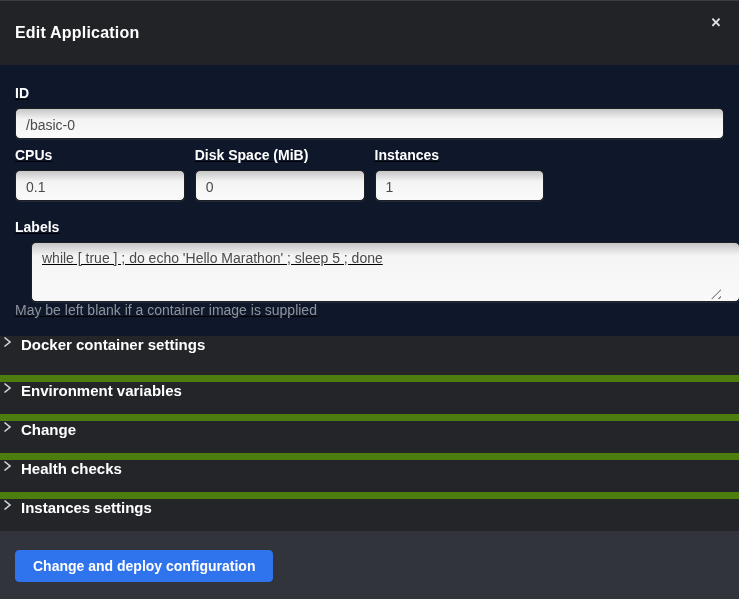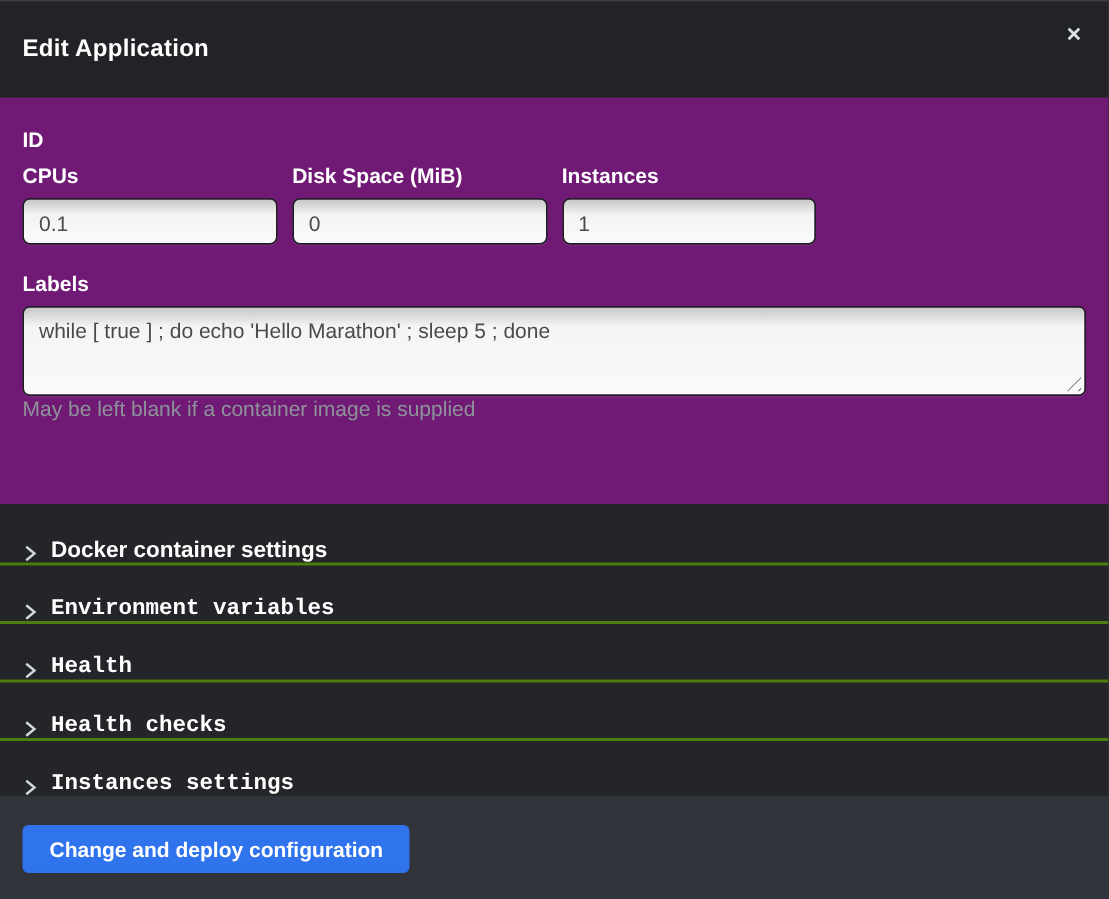--- a/index.html
+++ b/index.html
@@ -32,22 +32,23 @@
     width: 20px; height: 20px;
     background: transparent; border: none;
     color: #dde2e8; font-size: 13px; font-weight: bold;
     line-height: 20px; text-align: center;
     cursor: pointer;
   }
 
   
   .modal-body {
     height: 271px; flex: 0 0 271px;
-    background: #701a75;
+    background: #0f172a;
     padding: 20px 15px 0 15px;
+    text-decoration: underline;
   }
   .field-label {
     display: block;
     color: #ffffff; font-size: 14px; font-weight: bold;
     margin-bottom: 7px;
   }
   .text-input {
     width: 100%; height: 31px;
     border: 1px solid #1d1f23;
     border-radius: 5px;
@@ -69,21 +70,21 @@
   .command-textarea {
     display: block;
     width: 100%; height: 60px;
     border: 1px solid #1d1f23;
     border-radius: 5px;
     background: linear-gradient(to bottom, #c6c6c6 0%, #f5f5f5 22%, #f9f9f9 100%);
     box-shadow: 0 1px 0 rgba(255,255,255,0.08);
     color: #4a4a4a; font-size: 14px;
     font-family: "Liberation Sans", sans-serif;
     padding: 7px 10px;
-    resize: none; outline: none;
+    resize: none; outline: none; margin-left: 16px;
   }
   .resize-grip {
     position: absolute; right: 3px; bottom: 3px;
     width: 10px; height: 10px;
     background: repeating-linear-gradient(135deg,
       transparent 0px, transparent 2px,
       #8a8a8a 2px, #8a8a8a 3px,
       transparent 3px, transparent 5px);
     clip-path: polygon(100% 0, 100% 100%, 0 100%);
     cursor: nwse-resize;
@@ -93,25 +94,25 @@
     margin-top: 0;
   }
 
   
   .sections {
     flex: 1 1 auto;
     background: #232529;
   }
   .section-row {
     height: 39px;
-    display: flex; align-items: flex-end;
-    padding: 0 15px;
+    display: flex; align-items: flex-start;
+    padding: 0 2px;
     cursor: pointer;
   }
-  .section-row + .section-row { border-top: 2px solid #4d7c0f; font-family: Liberation Mono, monospace; }
+  .section-row + .section-row { border-top: 7px solid #4d7c0f; }
   .chevron {
     width: 10px; height: 12px;
     margin-right: 9px;
     flex: 0 0 auto;
   }
   .section-label {
     color: #ffffff; font-size: 15px; font-weight: bold;
   }
 
   
@@ -150,20 +151,21 @@
     <span class="modal-title">Edit Application</span>
     <button class="close-btn">
       <span>✕</span>
     </button>
   </div>
 
   <div class="modal-body">
 
     <div>
       <label class="field-label">ID</label>
+      <input class="text-input" type="text" value="/basic-0" style="">
     </div>
 
     <div class="form-row">
       <div>
         <label class="field-label">CPUs</label>
         <input class="text-input" type="text" value="0.1" style="">
       </div>
       <div>
         <label class="field-label">Disk Space (MiB)</label>
         <input class="text-input" type="text" value="0" style="">
@@ -198,21 +200,21 @@
       <svg class="chevron" viewBox="0 0 10 12">
         <polyline points="2.5,1.5 8,6 2.5,10.5" fill="none" stroke="#d4d8dd" stroke-width="1.6"></polyline>
       </svg>
       <span class="section-label">Environment variables</span>
     </div>
 
     <div class="section-row">
       <svg class="chevron" viewBox="0 0 10 12">
         <polyline points="2.5,1.5 8,6 2.5,10.5" fill="none" stroke="#d4d8dd" stroke-width="1.6"></polyline>
       </svg>
-      <span class="section-label">Health</span>
+      <span class="section-label">Change</span>
     </div>
 
     <div class="section-row">
       <svg class="chevron" viewBox="0 0 10 12">
         <polyline points="2.5,1.5 8,6 2.5,10.5" fill="none" stroke="#d4d8dd" stroke-width="1.6"></polyline>
       </svg>
       <span class="section-label">Health checks</span>
     </div>
 
     <div class="section-row">

